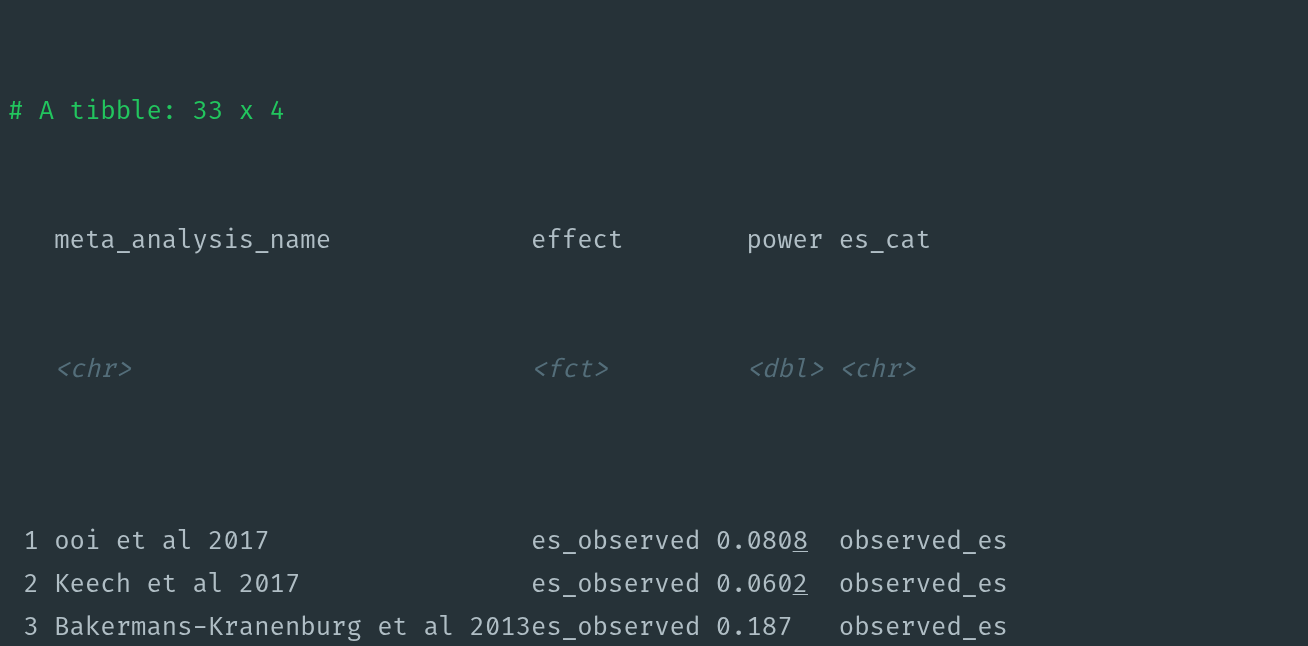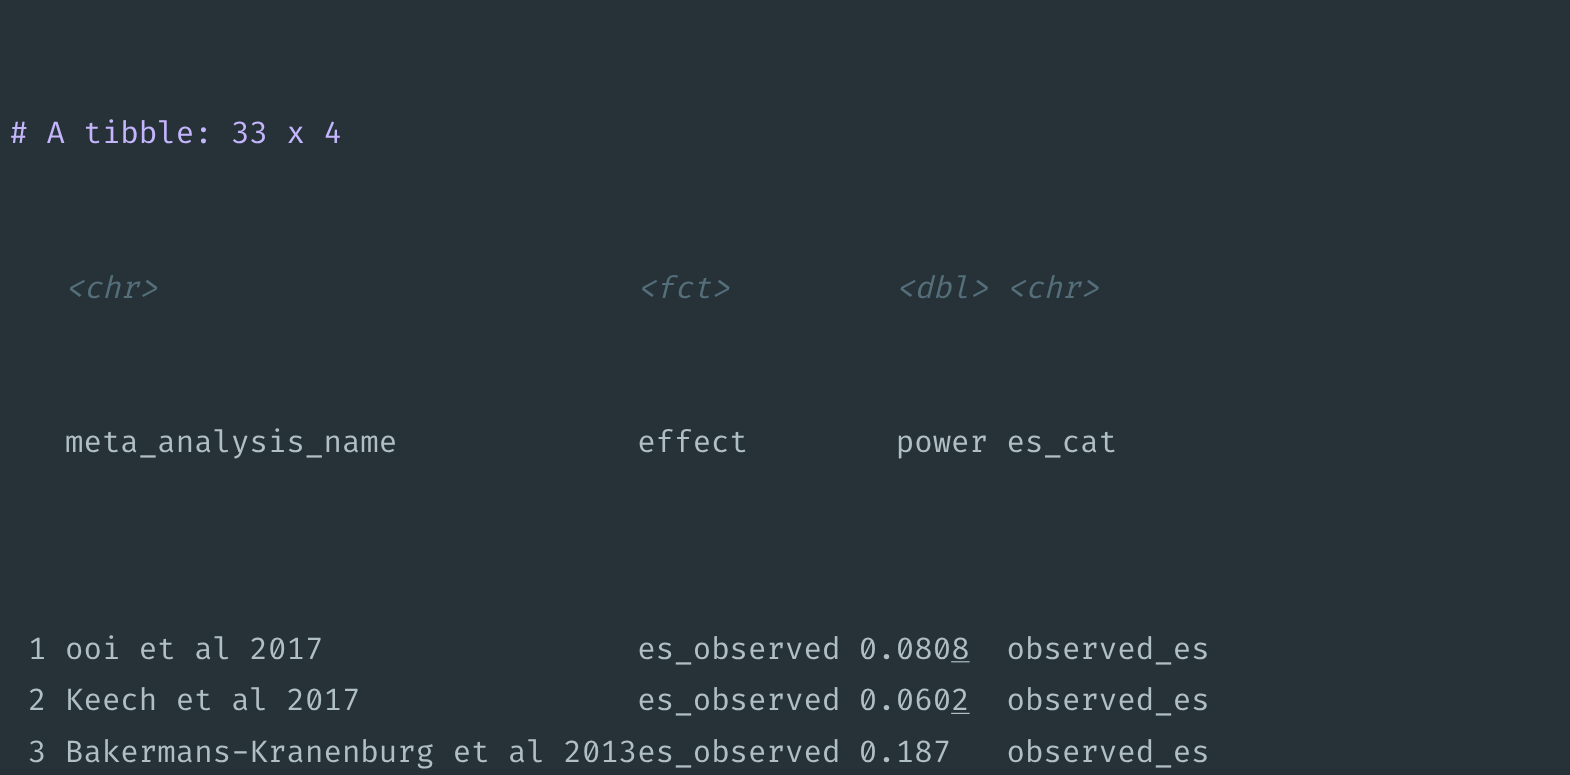--- a/index.html
+++ b/index.html
@@ -16,21 +16,21 @@
   }
   .console {
     padding: 4px 8px 4px 8px;
     white-space: pre;
   }
   .dim {
     color: #546e7a;
     font-style: italic;
   }
   .header-comment {
-    color: #c4b5fd;
+    color: #22c55e;
     font-style: normal;
   }
   .row-text {
     color: #b0bec5;
   }
   .underline {
     text-decoration: underline;
     text-decoration-thickness: 1px;
     text-underline-offset: 2px;
   }
@@ -61,19 +61,19 @@
   .head-indent {
     display: inline-block;
     width: 3ch;
   }
 </style>
 </head>
 <body>
 
 <div class="console">
   <span class="line header-comment"># A tibble: 33 x 4</span>
+  <span class="line row-text"><span class="head-indent"></span><span class="name-col">meta_analysis_name</span><span class="effect-col">effect</span><span class="power-col" style="text-align:right;padding-right:1ch;box-sizing:content-box;">power</span><span class="escat-col">es_cat</span></span>
   <span class="line dim"><span class="head-indent"></span><span class="name-col">&lt;chr&gt;</span><span class="effect-col">&lt;fct&gt;</span><span class="power-col" style="text-align:right;padding-right:1ch;box-sizing:content-box;">&lt;dbl&gt;</span><span class="escat-col">&lt;chr&gt;</span></span>
-  <span class="line row-text"><span class="head-indent"></span><span class="name-col">meta_analysis_name</span><span class="effect-col">effect</span><span class="power-col" style="text-align:right;padding-right:1ch;box-sizing:content-box;">power</span><span class="escat-col">es_cat</span></span>
 
   <div id="rows-container"><span class="line row-text"><span class="num-col">1</span> <span class="name-col">ooi et al 2017                 </span><span class="effect-col">es_observed </span><span class="power-col"><span>0.080</span><span class="underline">8</span></span> <span class="escat-col">observed_es</span></span><span class="line row-text"><span class="num-col">2</span> <span class="name-col">Keech et al 2017               </span><span class="effect-col">es_observed </span><span class="power-col"><span>0.060</span><span class="underline">2</span></span> <span class="escat-col">observed_es</span></span><span class="line row-text"><span class="num-col">3</span> <span class="name-col">Bakermans-Kranenburg et al 2013</span><span class="effect-col">es_observed </span><span class="power-col"><span>0.187</span> </span> <span class="escat-col">observed_es</span></span></div>
 
   
 </div>
 
 </body></html>

